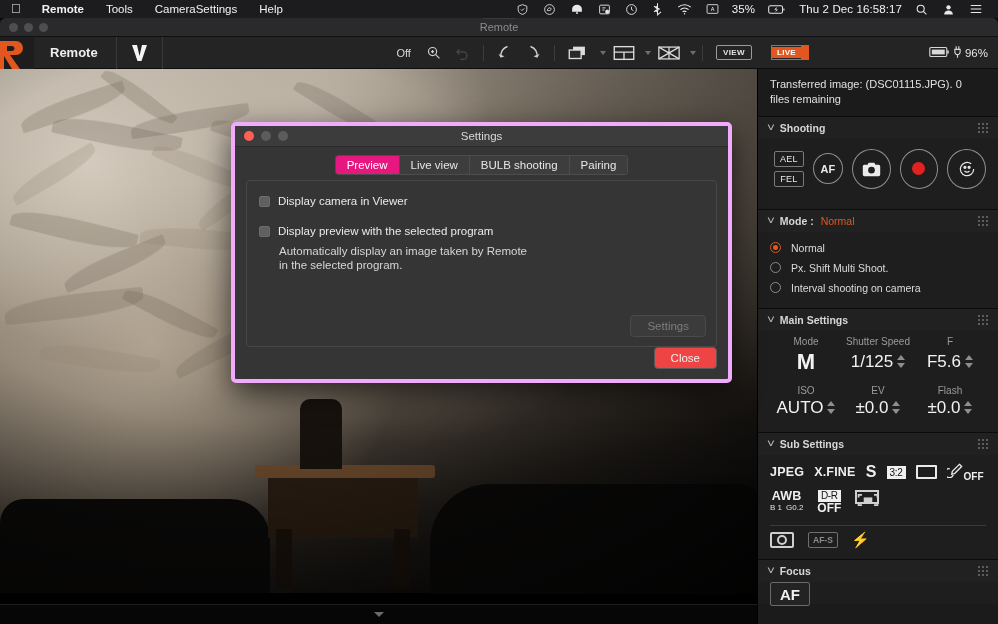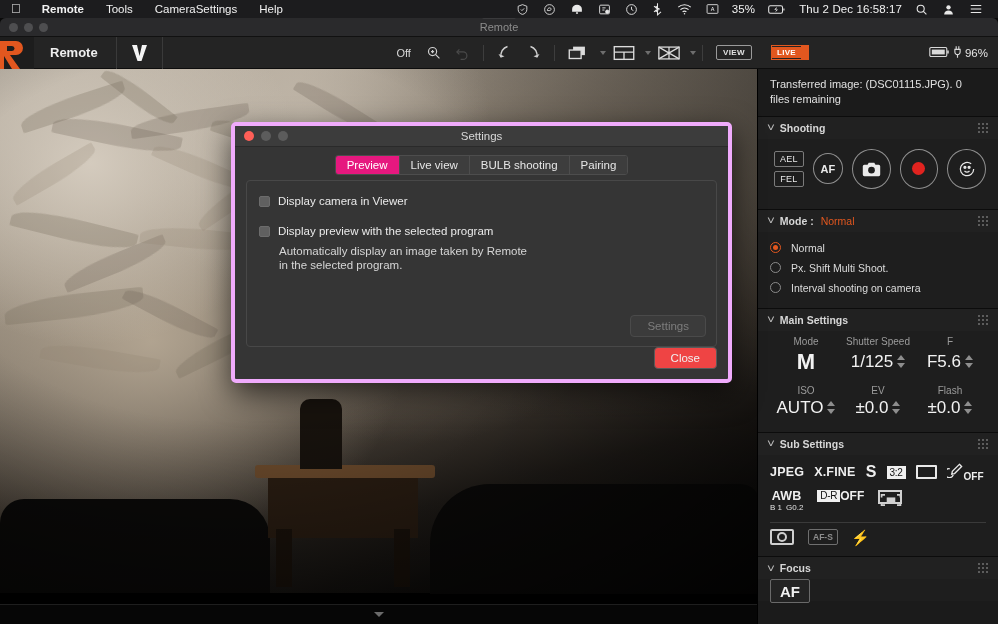--- a/index.html
+++ b/index.html
@@ -141,21 +141,21 @@
 
   
   .sub-row { display:flex; align-items:center; gap:10px; padding:3px 0; flex-wrap:nowrap; }
   .sub-t { font-size:12.5px; font-weight:bold; color:#efefef; letter-spacing:.2px; }
   .sub-t.big { font-size:16px; }
   .inv { background:#f0f0f0; color:#111; font-size:10px; font-weight:normal; padding:1px 3px;
          letter-spacing:-.3px; }
   .rect-ic { width:21px; height:14px; border:2px solid #e9e9e9; border-radius:1px; }
   .awb-col { display:flex; flex-direction:column; align-items:center; line-height:1.05; }
   .awb-sub { font-size:8px; color:#e0e0e0; display:flex; gap:4px; margin-top:1px; }
-  .dr-col { display:flex; flex-direction:row; align-items:center; line-height:1.05;text-align:right; }
+  .dr-col { display:flex; flex-direction:column; align-items:center; line-height:1.05;text-align:right; }
   .dr-off { font-size:12px; font-weight:bold; color:#efefef; }
   .af-box { border:1px solid #6f6f6f; border-radius:2px; font-size:8.5px; color:#8d8d8d;
             padding:2px 4px; font-weight:bold; }
   .meter-ic { width:24px; height:16px; border:2px solid #cfcfcf; border-radius:2px;
               display:flex; align-items:center; justify-content:center; }
   .meter-ic i { width:10px; height:10px; border:2px solid #cfcfcf; border-radius:50%; display:block; }
   .focus-ic { width:24px; height:14px; border:2px solid #d0d0d0; position:relative; }
   .divider { height:1px; background:#3a3a3a; margin:7px 0 4px; }
   .bolt { font-size:15px; color:#d7d7d7; line-height:1; }
   .off-sm { font-size:10px; font-weight:bold; color:#efefef; }

